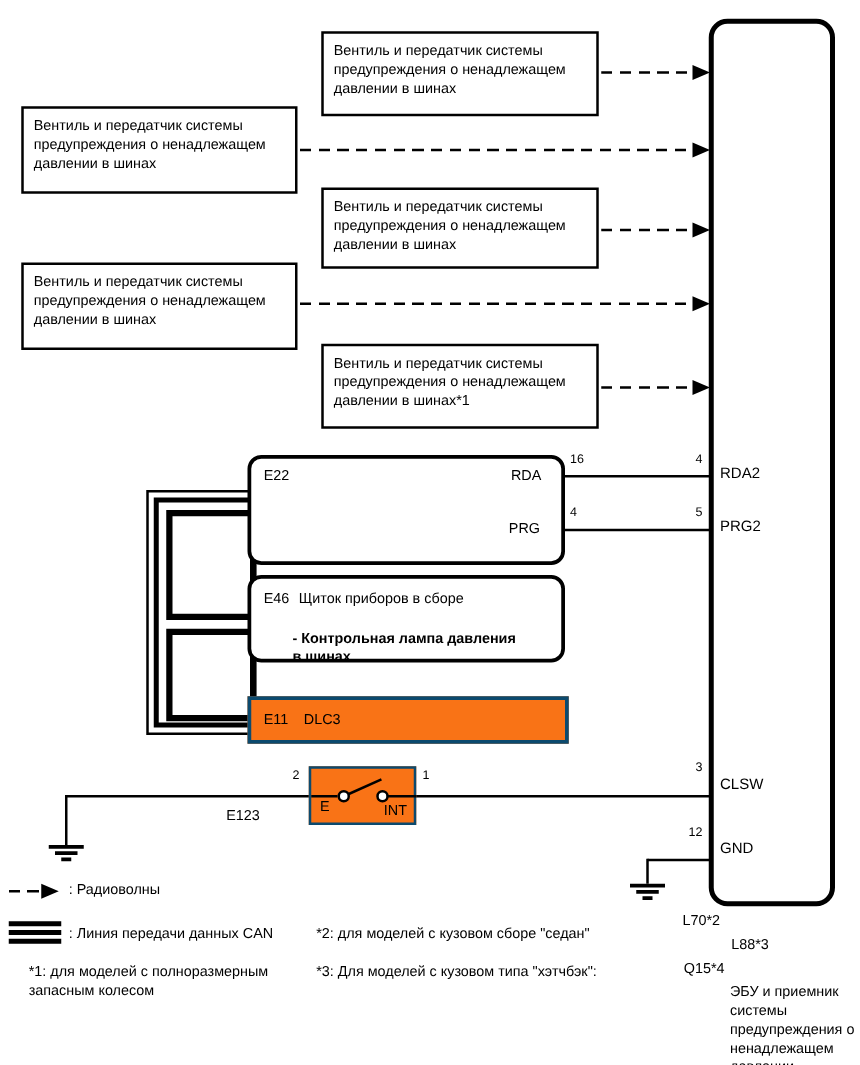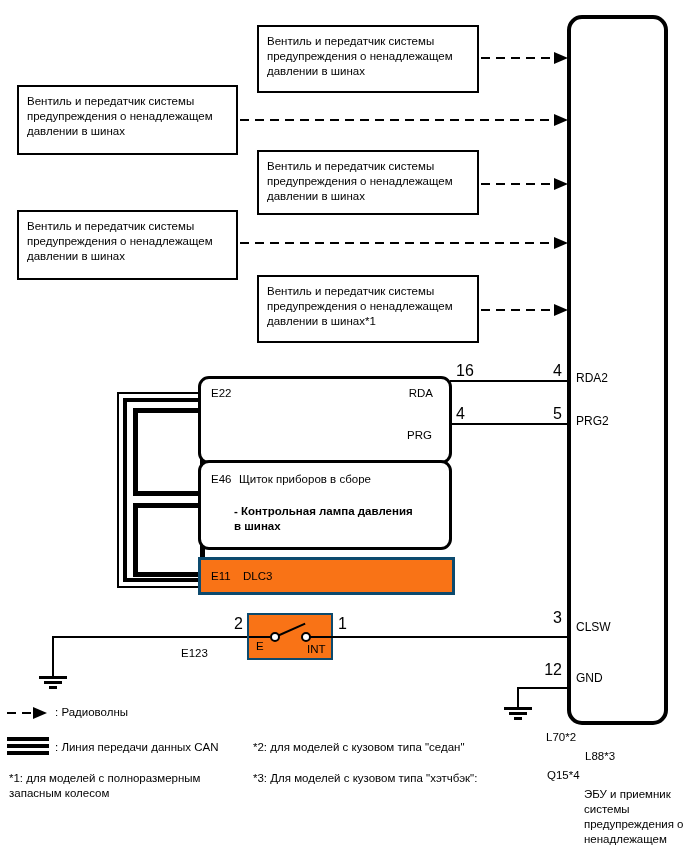--- a/index.html
+++ b/index.html
@@ -47,21 +47,21 @@
     border-top: 6px solid transparent;
     border-bottom: 6px solid transparent;
   }
   .can-rect { position: absolute; border-style: solid; border-color: #000; background: transparent; z-index: 0; }
   .ecu-right {
     position: absolute;
     left: 567px; top: 15px; width: 101px; height: 710px;
     border: 4px solid #000; border-radius: 15px;
     background: #fff; z-index: 1;
   }
-  .pin-num { position: absolute; font-size: 16px; z-index: 3; }
+  .pin-num { position: absolute; font-size: 10px; z-index: 3; }
   .pin-lbl { position: absolute; font-size: 12px; z-index: 3; }
   .gnd { position: absolute; z-index: 1; }
   .gnd .b1,.gnd .b2,.gnd .b3 { background: #000; height: 3px; margin: 0 auto 2px auto; }
   .gnd .b1 { width: 28px; }
   .gnd .b2 { width: 18px; }
   .gnd .b3 { width: 8px; }
   .contact {
     position: absolute; width: 10px; height: 10px;
     border: 2px solid #000; border-radius: 50%;
     background: #fff; z-index: 3;
@@ -111,29 +111,29 @@
   <div class="sensor-box ml" style="left:17px; top:210px; width:221px; height:70px;">Вентиль и передатчик системы
 предупреждения о ненадлежащем
 давлении в шинах</div>
   <div class="sensor-box ml" style="left:257px; top:275px; width:222px; height:68px;">Вентиль и передатчик системы
 предупреждения о ненадлежащем
 давлении в шинах*1</div>
 
   <div class="wire" style="left:450px; top:380px; width:118px;"></div>
   <div class="wire" style="left:450px; top:423px; width:118px;"></div>
 
-  <div class="comp-box" style="left:198px; top:376px; width:254px; height:88px;text-align:right;">
+  <div class="comp-box" style="left:198px; top:364px; width:254px; height:88px;text-align:right;">
     <span class="txt" style="left:10px; top:7px;">E22</span>
     <span class="txt" style="right:16px; top:7px;">RDA</span>
     <span class="txt" style="right:17px; top:49px;">PRG</span>
   </div>
   <span class="pin-num" style="left:456px; top:362px;">16</span>
   <span class="pin-num" style="left:456px; top:405px;">4</span>
 
-  <div class="comp-box" style="left:198px; top:460px; width:254px; height:90px;">
+  <div class="comp-box" style="left:198px; top:460px; width:254px; height:70px;">
     <span class="txt" style="left:10px; top:9px;">E46</span>
     <span class="txt" style="left:38px; top:9px;">Щиток приборов в сборе</span>
     <span class="txt ml" style="left:33px; top:41px;font-weight:bold;">- Контрольная лампа давления
 в шинах</span>
   </div>
 
   <div class="sq-box" style="left:198px; top:557px; width:257px; height:38px;">
     <span class="txt" style="left:10px; top:9px;">E11</span>
     <span class="txt" style="left:42px; top:9px;">DLC3</span>
   </div>
@@ -188,18 +188,18 @@
   <div class="arrowhead" style="left:33px; top:707px;"></div>
   <span class="txt" style="left:55px; top:705px;">: Радиоволны</span>
 
   <div class="legend-bars" style="position:absolute; left:7px; top:737px;">
     <div></div>
       <div></div>
       <div></div>
   </div>
   <span class="txt" style="left:55px; top:740px;">: Линия передачи данных CAN</span>
 
-  <span class="txt ml" style="left:9px; top:771px;">*1: для моделей с полноразмерным
+  <span class="txt ml" style="left:23px; top:771px;">*1: для моделей с полноразмерным
 запасным колесом</span>
-  <span class="txt" style="left:253px; top:740px;">*2: для моделей с кузовом типа "седан"</span>
+  <span class="txt" style="left:253px; top:740px;">*2: для моделей с кузовом сборе "седан"</span>
   <span class="txt" style="left:253px; top:771px;">*3: Для моделей с кузовом типа "хэтчбэк":</span>
 
 </div>
 
 </body></html>

